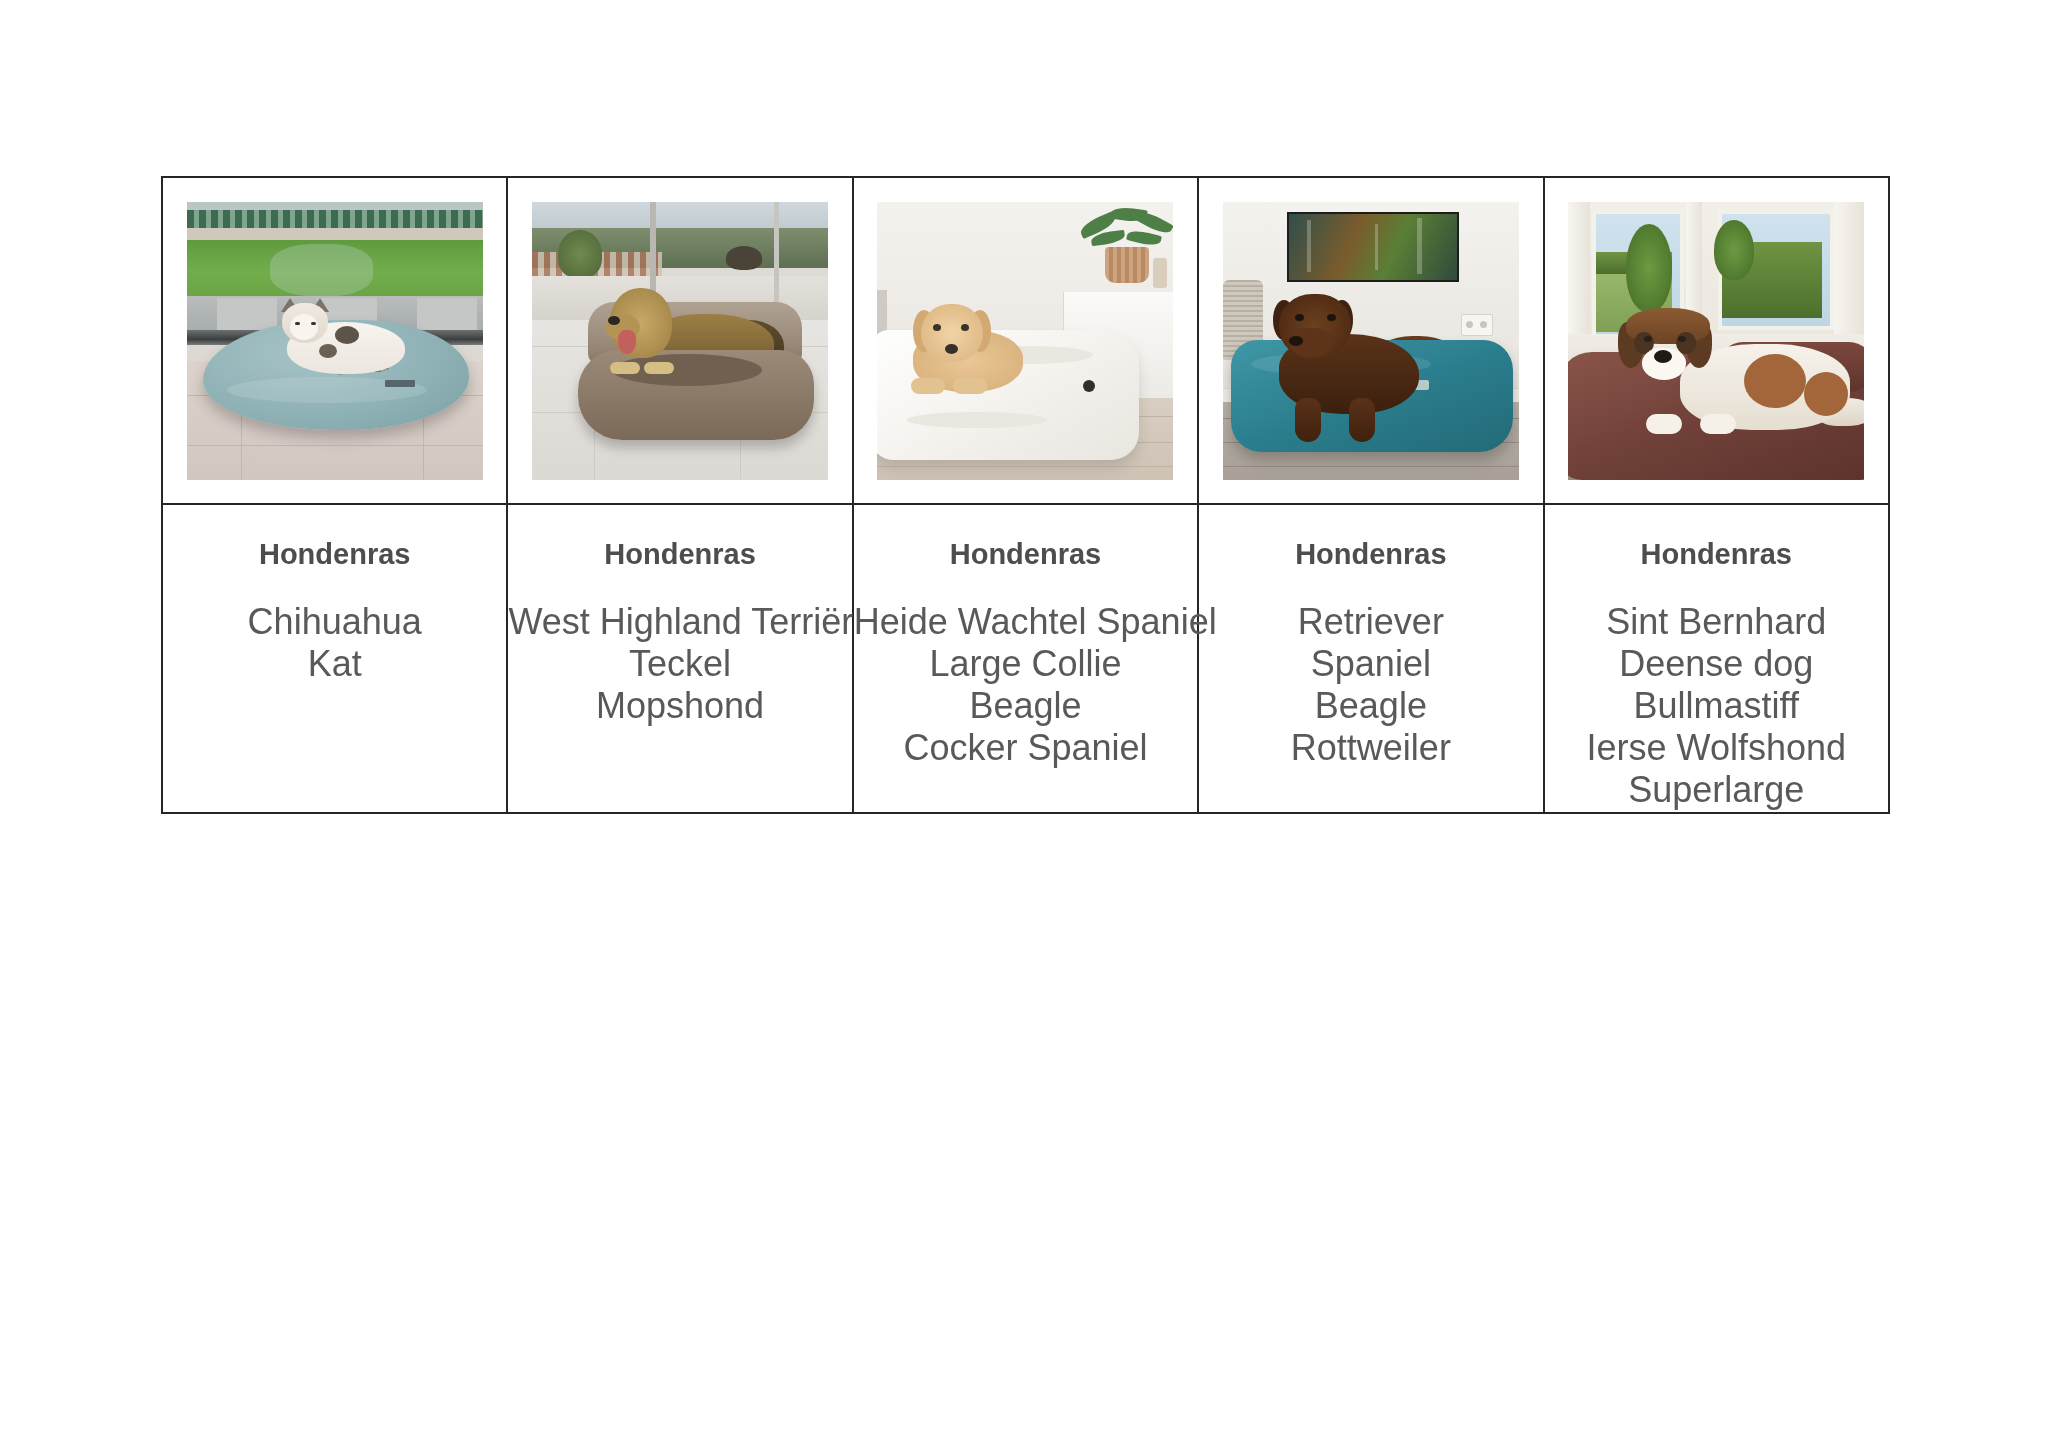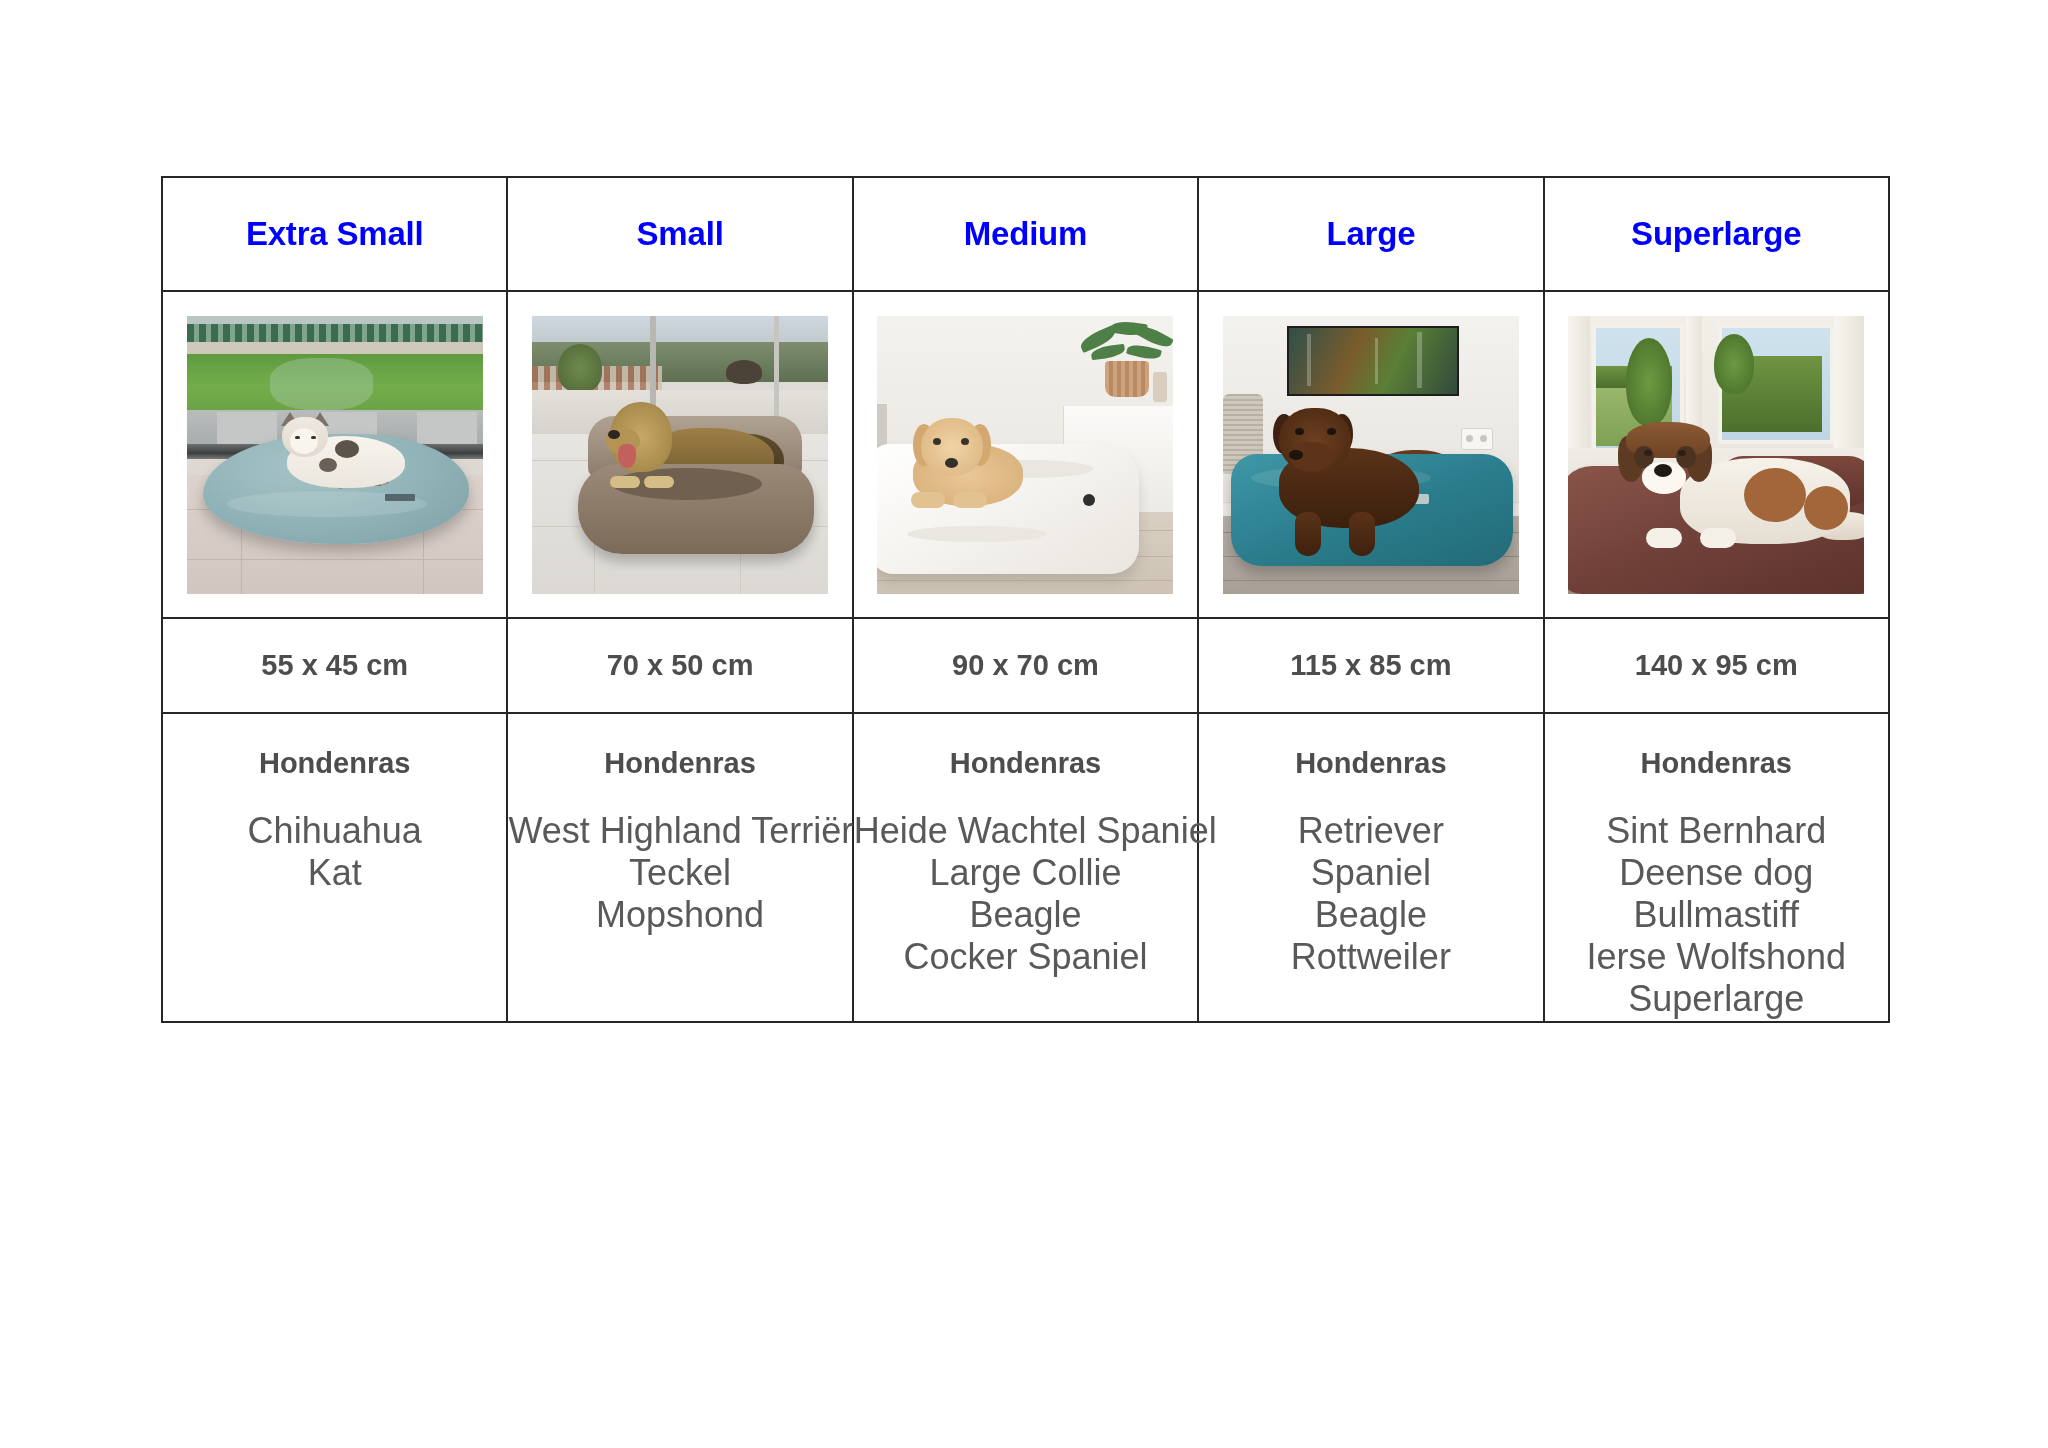--- a/index.html
+++ b/index.html
@@ -279,37 +279,20 @@
     background:linear-gradient(#f0ebe1,#ddd4c6);border-radius:40% 60% 60% 40%;}
 </style>
 </head>
 <body>
 
 <div class="page">
 
   <table class="size-table">
 
     <tbody>
-        <tr class="header-row">
-      <td>
-        <div class="col-title">Extra Small</div>
-      </td>
-      <td>
-        <div class="col-title">Small</div>
-      </td>
-      <td>
-        <div class="col-title">Medium</div>
-      </td>
-      <td>
-        <div class="col-title">Large</div>
-      </td>
-      <td>
-        <div class="col-title">Superlarge</div>
-      </td>
-    </tr>
 
     <tr class="photo-row">
 
       <td>
         <div class="photo-wrap">
           <div class="photo p1">
             <div class="sky"></div>
             <div class="fence"></div>
             <div class="wall"></div>
             <div class="grass"></div>
@@ -480,37 +463,20 @@
             <div class="nose"></div>
             <div class="eye" style="left:76px"></div>
             <div class="eye" style="left:110px"></div>
             <div class="paw" style="left:78px"></div>
             <div class="paw" style="left:132px"></div>
           </div>
         </div>
       </td>
     </tr>
 
-    <tr class="dim-row">
-      <td>
-        <div class="dim-text">55 x 45 cm</div>
-      </td>
-      <td>
-        <div class="dim-text">70 x 50 cm</div>
-      </td>
-      <td>
-        <div class="dim-text">90 x 70 cm</div>
-      </td>
-      <td>
-        <div class="dim-text">115 x 85 cm</div>
-      </td>
-      <td>
-        <div class="dim-text">140 x 95 cm</div>
-      </td>
-    </tr>
 
     <tr class="breed-row">
       <td>
         <div class="breed-cell">
           <div class="breed-heading">Hondenras</div>
           <div class="breed-list">
                 <div>Chihuahua</div>
                 <div>Kat</div>
               </div>
         </div>

